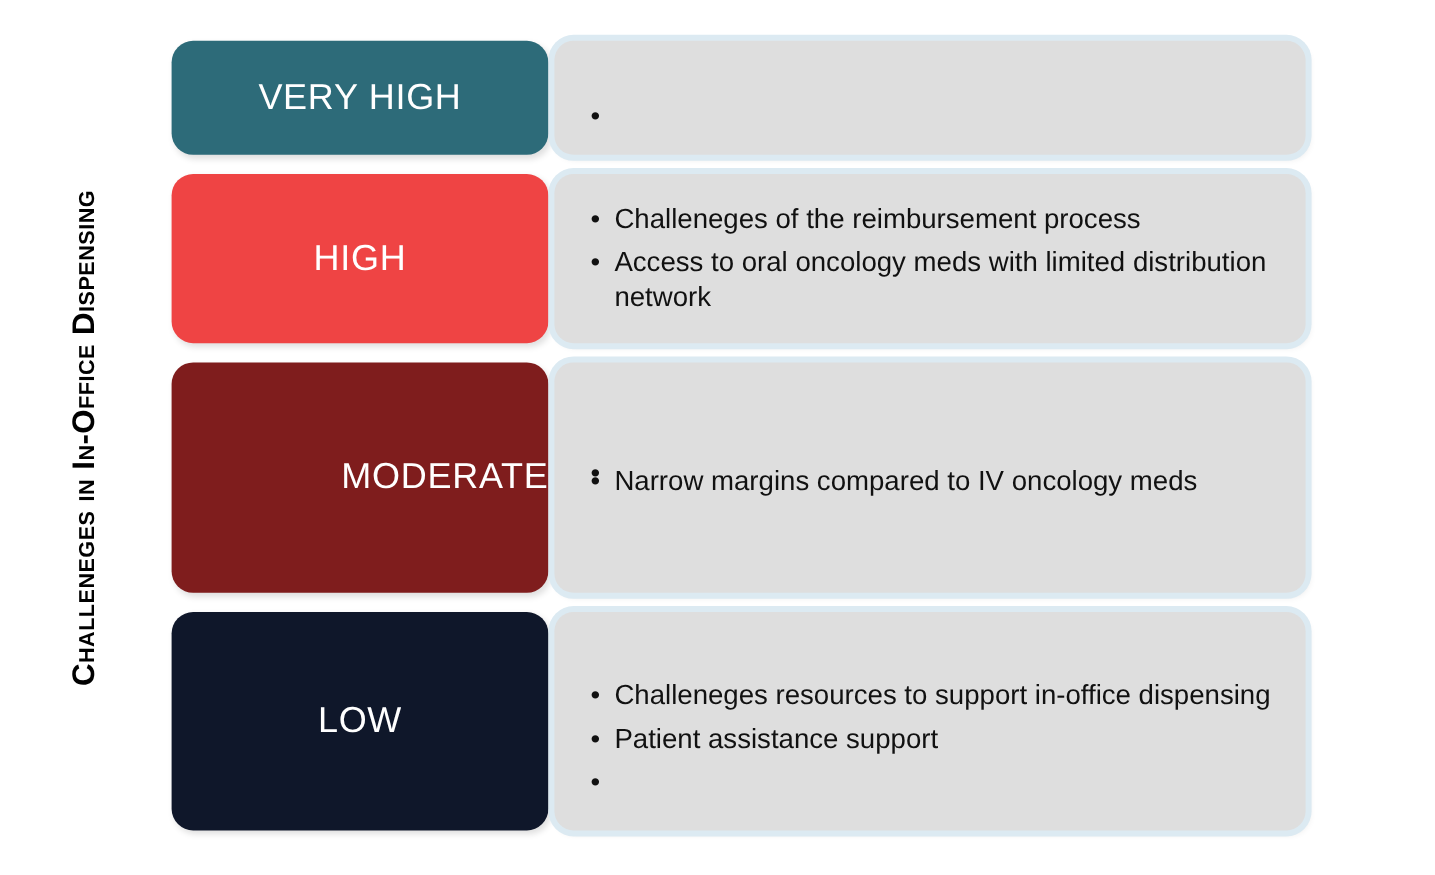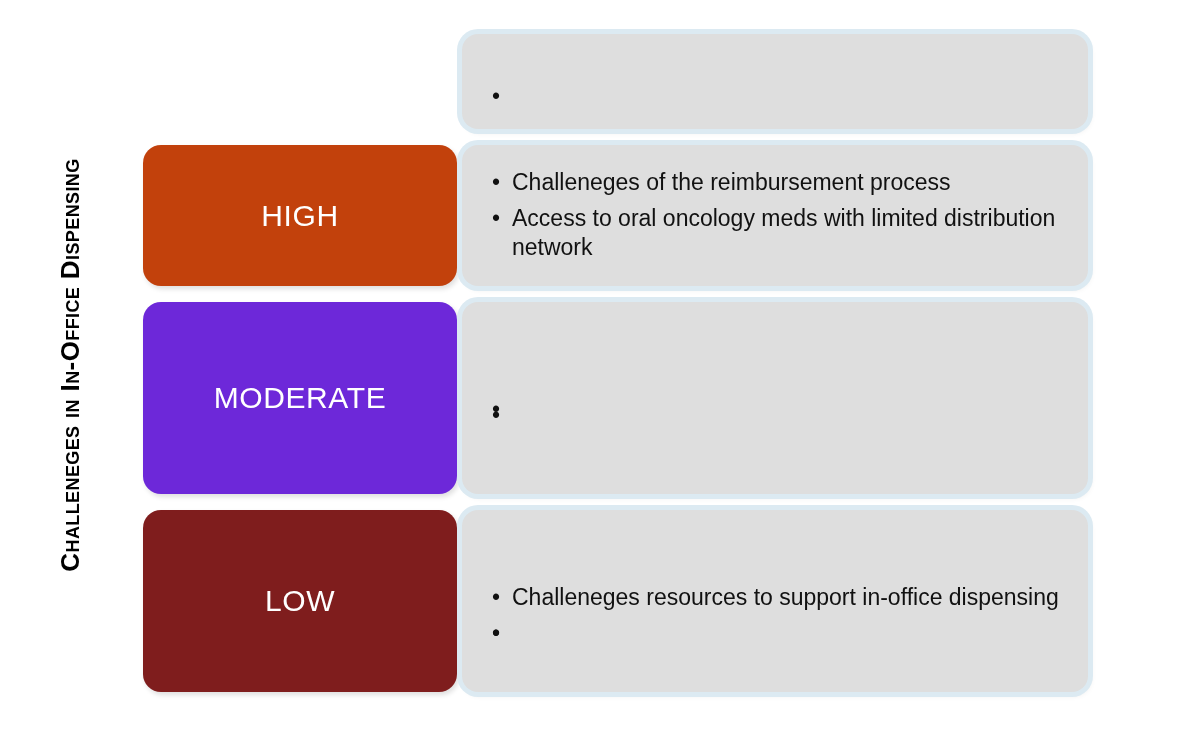--- a/index.html
+++ b/index.html
@@ -138,75 +138,80 @@
 
 <div id="infographic">
 
   <div class="axis-title-wrap">
     <div class="axis-title">Challeneges in In-Office Dispensing</div>
   </div>
 
   <div class="rows">
 
     <div class="row" id="row-0">
+      <div class="level-box" style="background: rgb(45, 107, 121);">
+        <span class="level-label">VERY HIGH</span>
+      </div>
       <div class="detail-panel">
         <ul class="bullets">
           <li>
             <span class="bullet-dot">•</span>
           </li>
         </ul>
       </div>
     </div>
 
     <div class="row" id="row-1">
-      <div class="level-box" style="background: #c2410c;">
+      <div class="level-box" style="background: #ef4444;">
         <span class="level-label">HIGH</span>
       </div>
       <div class="detail-panel">
         <ul class="bullets">
           <li>
             <span class="bullet-dot">•</span>
             <span>Challeneges of the reimbursement process</span>
           </li>
           <li>
             <span class="bullet-dot">•</span>
             <span>Access to oral oncology meds with limited distribution network</span>
           </li>
         </ul>
       </div>
     </div>
 
     <div class="row" id="row-2">
-      <div class="level-box" style="background: #6d28d9;">
+      <div class="level-box" style="background: #7f1d1d; justify-content: flex-end;">
         <span class="level-label">MODERATE</span>
       </div>
       <div class="detail-panel">
         <ul class="bullets">
           <li>
             <span class="bullet-dot">•</span>
           </li>
           <li>
             <span class="bullet-dot">•</span>
+            <span>Narrow margins compared to IV oncology meds</span>
           </li>
         </ul>
       </div>
     </div>
 
     <div class="row" id="row-3">
-      <div class="level-box" style="background: #7f1d1d;">
+      <div class="level-box" style="background: #0f172a;">
         <span class="level-label">LOW</span>
       </div>
       <div class="detail-panel">
         <ul class="bullets">
           <li>
             <span class="bullet-dot">•</span>
             <span>Challeneges resources to support in-office dispensing</span>
           </li>
           <li>
             <span class="bullet-dot">•</span>
+            <span>Patient assistance support</span>
           </li>
           <li>
             <span class="bullet-dot">•</span>
           </li>
         </ul>
       </div>
     </div>
 
   </div>
 </div>

